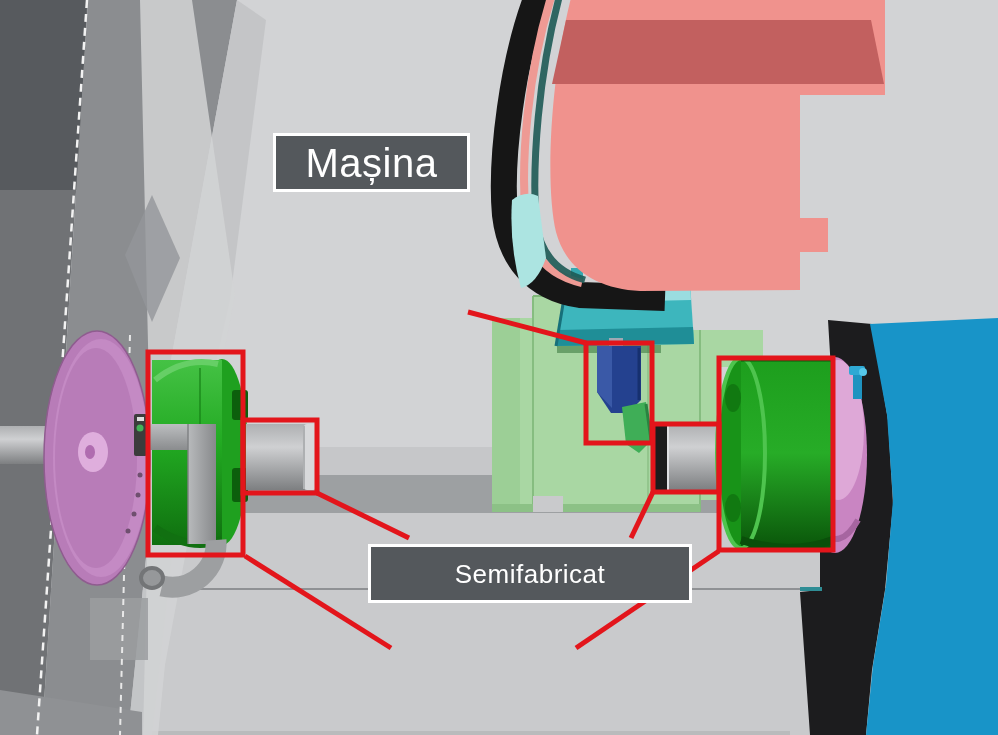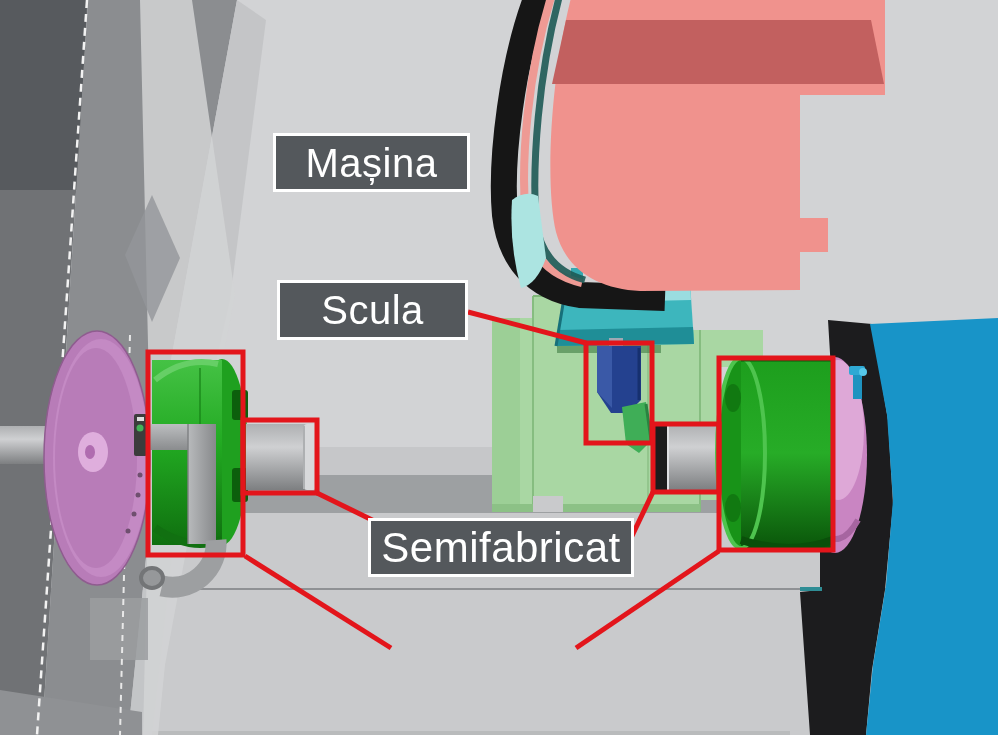--- a/index.html
+++ b/index.html
@@ -10,21 +10,21 @@
   #scene{position:absolute;left:0;top:0;}
   .callout{
     position:absolute;box-sizing:border-box;
     background:#54585c;border:3px solid #ffffff;
     color:#ffffff;display:flex;align-items:center;justify-content:center;
     font-size:40px;line-height:1;font-weight:400;letter-spacing:0.5px;
     white-space:nowrap;
   }
   #label-masina{left:273px;top:133px;width:197px;height:59px;}
   #label-scula{left:277px;top:280px;width:191px;height:60px;}
-  #label-semifabricat{left:368px;top:518px;width:266px;height:59px;font-size:42px;}
+  #label-semifabricat{left:368px;top:544px;width:324px;height:59px;font-size:26px;}
   #label-universal{left:369px;top:647px;width:259px;height:56px;}
 </style>
 </head>
 <body>
 
 <div id="stage">
 
   <svg id="scene" width="998" height="735" viewBox="0 0 998 735" xmlns="http://www.w3.org/2000/svg">
     <defs>
       <linearGradient id="gShaft" x1="0" y1="0" x2="0" y2="1">
@@ -195,15 +195,14 @@
       <rect x="719" y="358" width="114" height="192"></rect>
       <line x1="468" y1="312" x2="586" y2="343"></line>
       <line x1="317" y1="493" x2="409" y2="538"></line>
       <line x1="653" y1="492" x2="631" y2="538"></line>
       <line x1="245" y1="556" x2="391" y2="648"></line>
       <line x1="719" y1="551" x2="576" y2="648"></line>
     </g>
   </svg>
 
   <div class="callout" id="label-masina">Mașina</div>
-  <div class="callout" id="label-scula">Scula</div>
   <div class="callout" id="label-semifabricat">Semifabricat</div>
 </div>
 
 </body></html>

